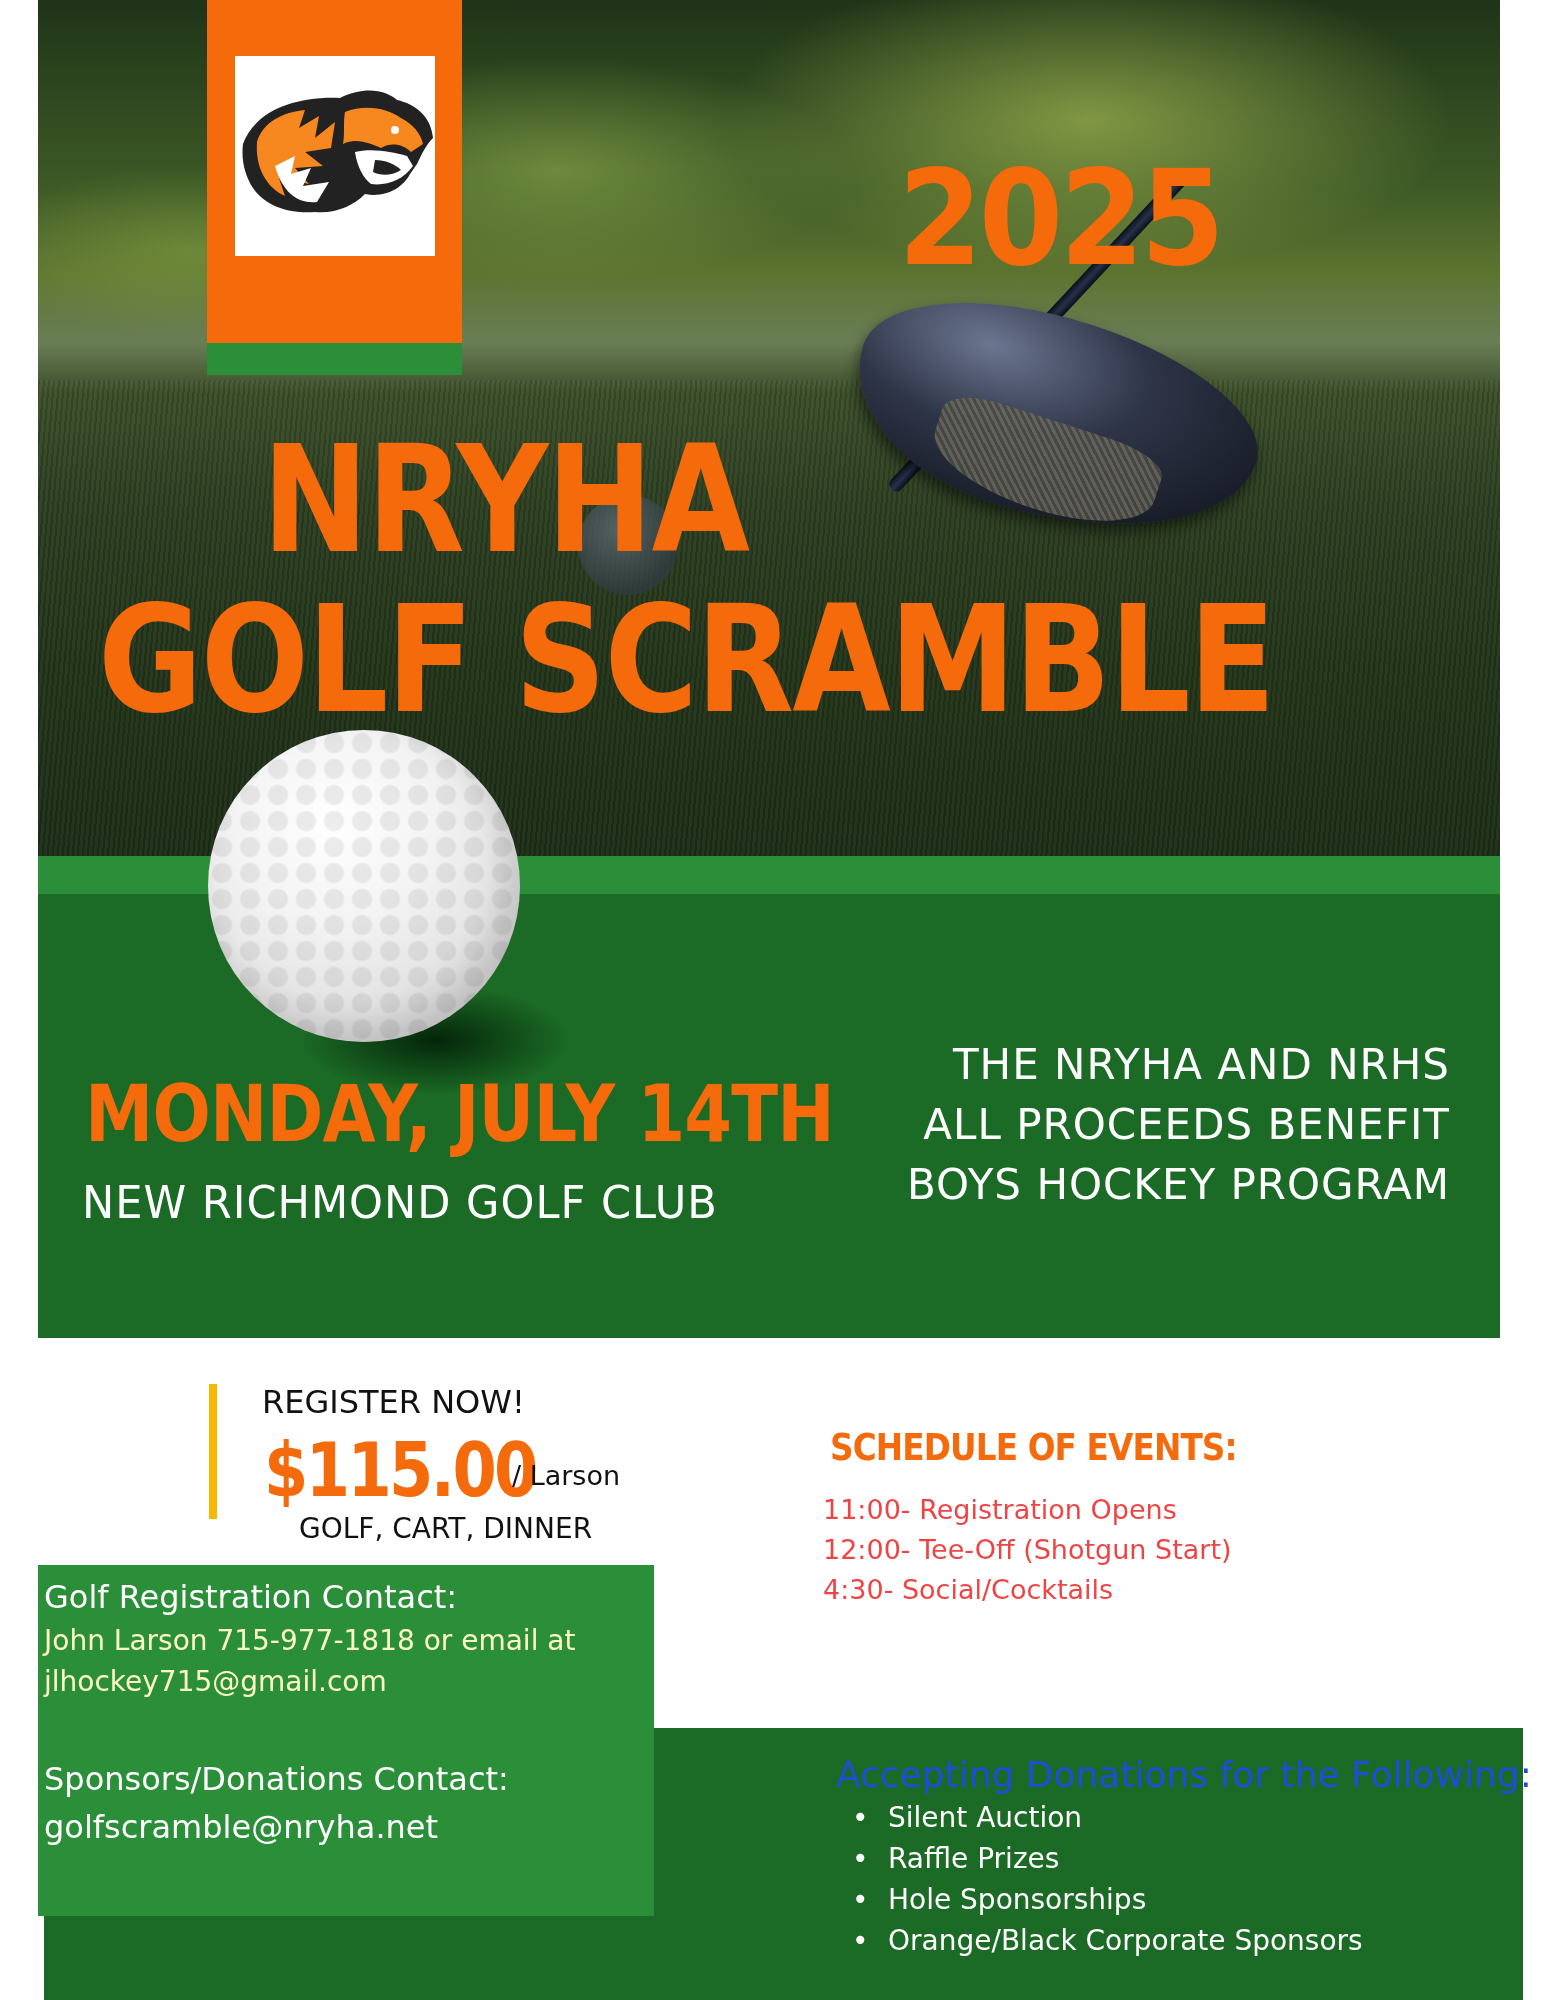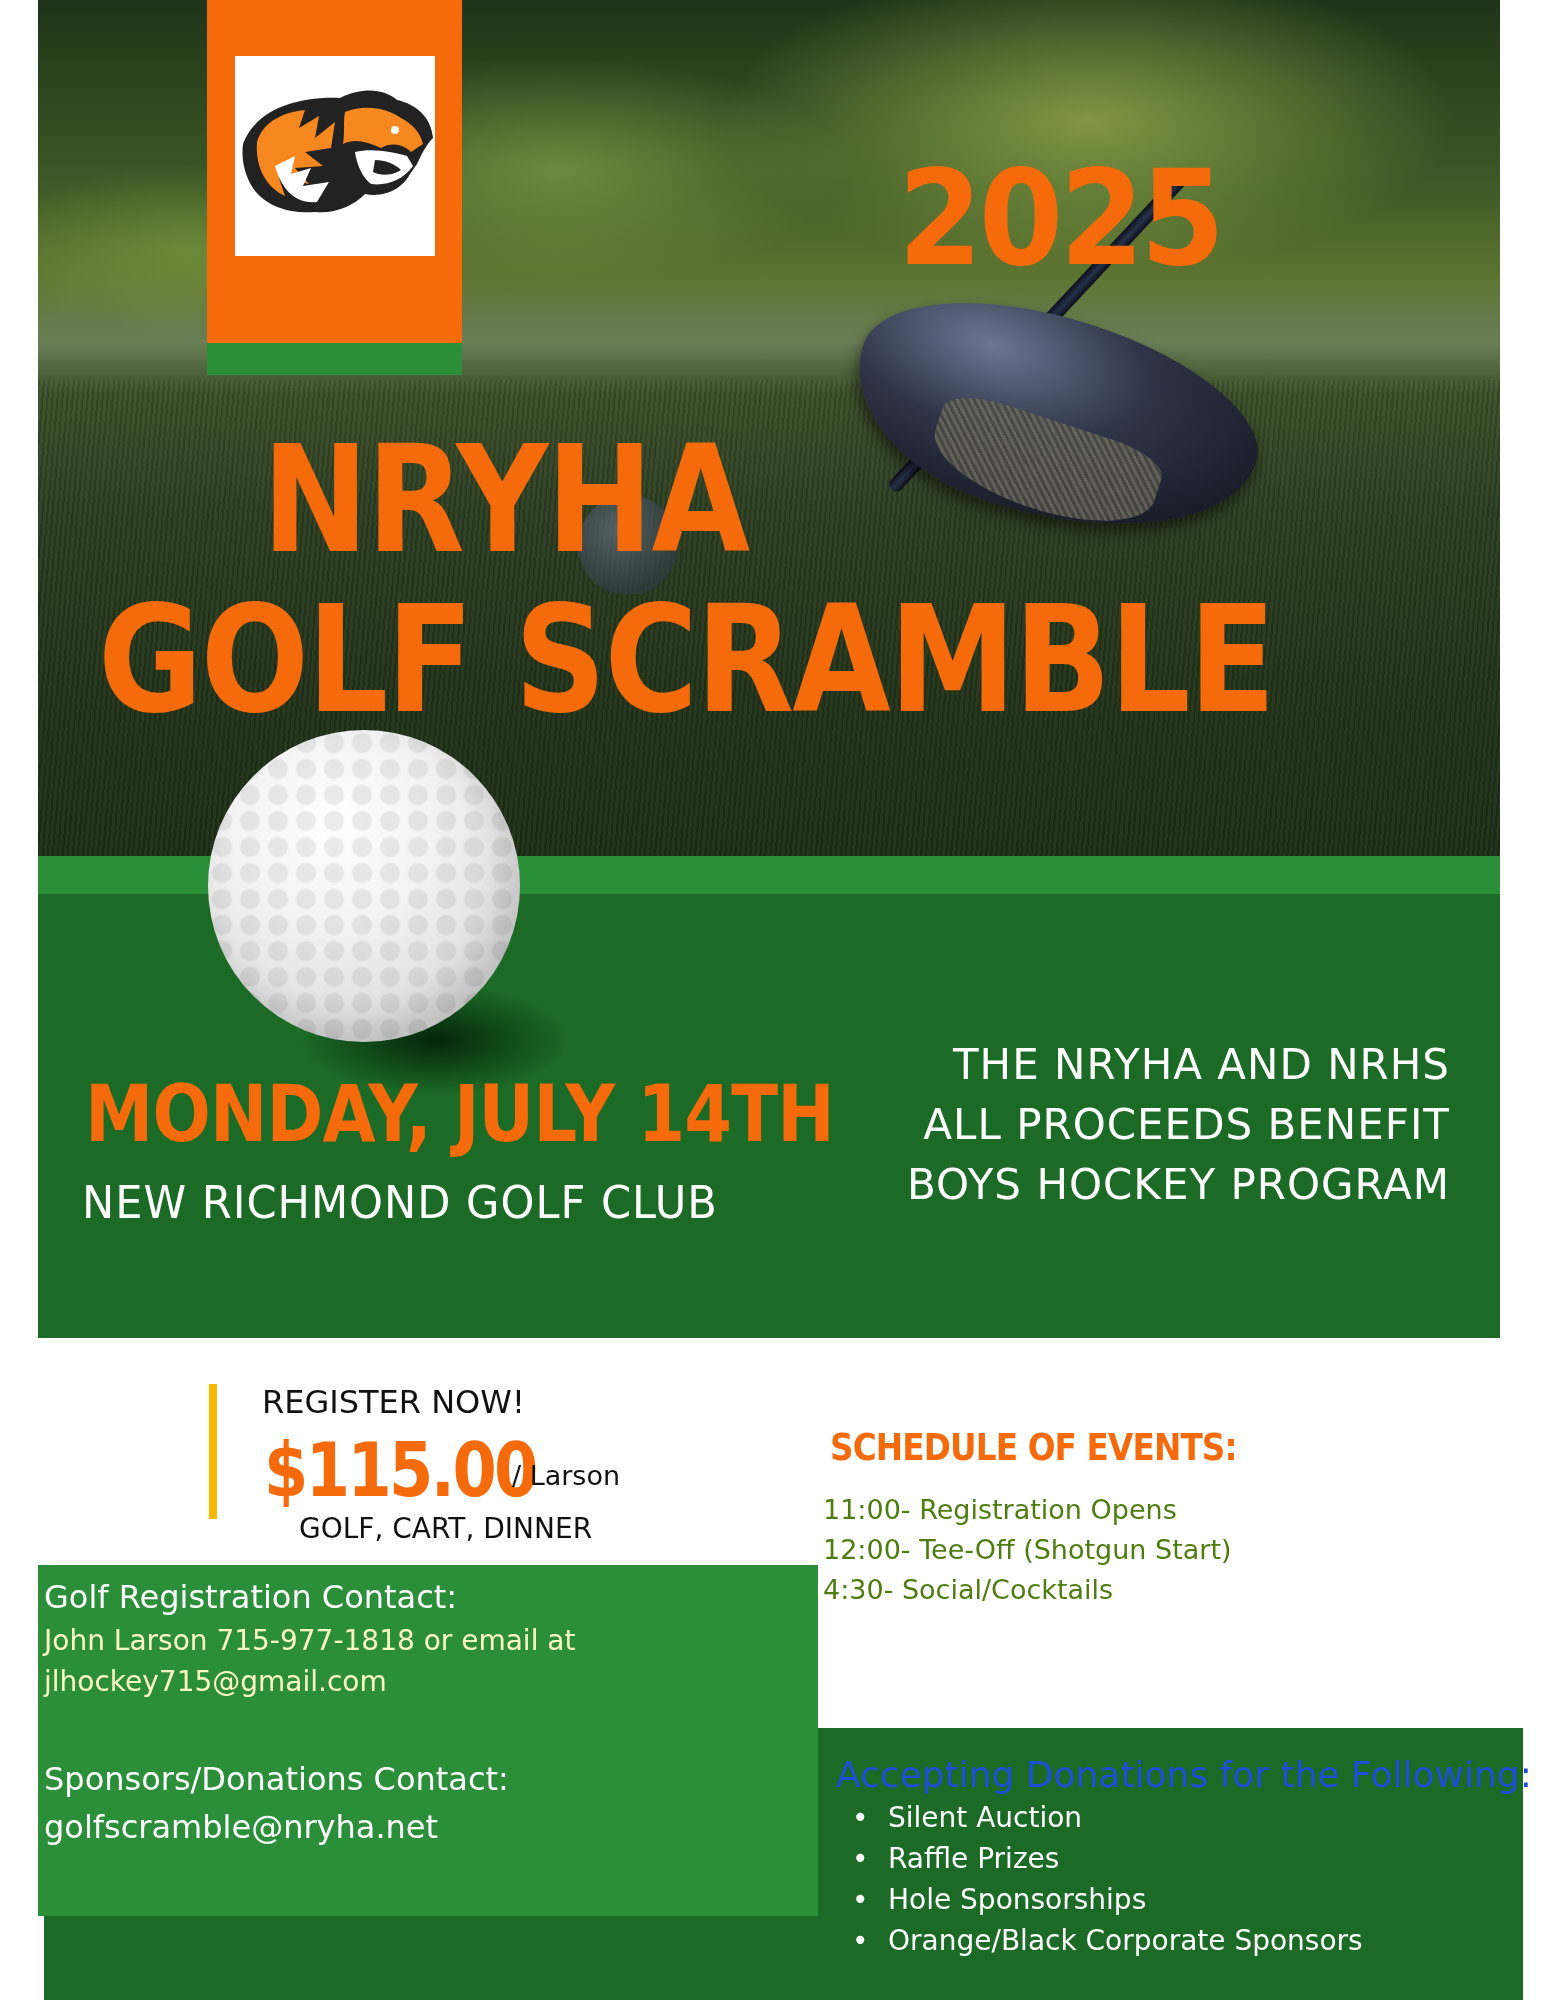--- a/index.html
+++ b/index.html
@@ -56,27 +56,27 @@
   #benefit div { white-space:nowrap; }
 
   
   #register-bar { left:209px; top:1384px; width:8px; height:135px; background:#f9b800; }
   #register-label { left:262px; top:1383px; font-size:32px; line-height:38px; color:#111; font-family:"DejaVu Sans", sans-serif; }
   #price { left:264px; top:1430px; font-size:74px; line-height:80px; transform:scaleX(0.86); transform-origin:left; letter-spacing:-3px; }
   #per-person { left:512px; top:1460px; font-size:27px; line-height:32px; color:#111; font-family:"DejaVu Sans", sans-serif; }
   #includes { left:299px; top:1512px; font-size:28px; line-height:34px; color:#111; font-family:"DejaVu Sans", sans-serif; }
 
   
-  #contact-box { left:38px; top:1565px; width:780px; height:351px; background:#2b8f3a; color:#fff; font-family:"DejaVu Sans", sans-serif; }
+  #contact-box { left:38px; top:1565px; width:616px; height:351px; background:#2b8f3a; color:#fff; font-family:"DejaVu Sans", sans-serif; }
   #contact-box .h { position:absolute; left:6px; font-size:32px; line-height:40px; white-space:nowrap; }
   #contact-box .t { position:absolute; left:6px; font-size:28px; line-height:40px; white-space:nowrap; color:#fef9c3; }
 
   
   #schedule-title { left:830px; top:1425px; font-size:38px; line-height:44px; transform:scaleX(0.86); transform-origin:left; letter-spacing:-1px; }
-  #schedule-list { left:823px; top:1490px; font-family:"DejaVu Sans", sans-serif; font-size:27px; line-height:40px; color:#4d7c0f; }
+  #schedule-list { left:823px; top:1490px; font-family:"DejaVu Sans", sans-serif; font-size:27px; line-height:40px; color:#ef4444; }
   #schedule-list div { white-space:nowrap; }
 
   
   #donations-box { left:44px; top:1728px; width:1479px; height:272px; background:#1b6a25; }
   #donations-title { left:836px; top:1755px; font-family:"DejaVu Sans", sans-serif; font-size:36px; line-height:40px; color:#1d4ed8; white-space:nowrap; }
   #donations-list { left:852px; top:1797px; font-family:"DejaVu Sans", sans-serif; font-size:28px; line-height:41px; color:#fff; }
   #donations-list .item { white-space:nowrap; position:relative; padding-left:36px; }
   #donations-list .bullet { position:absolute; left:0; top:0; }
 </style>
 </head>

